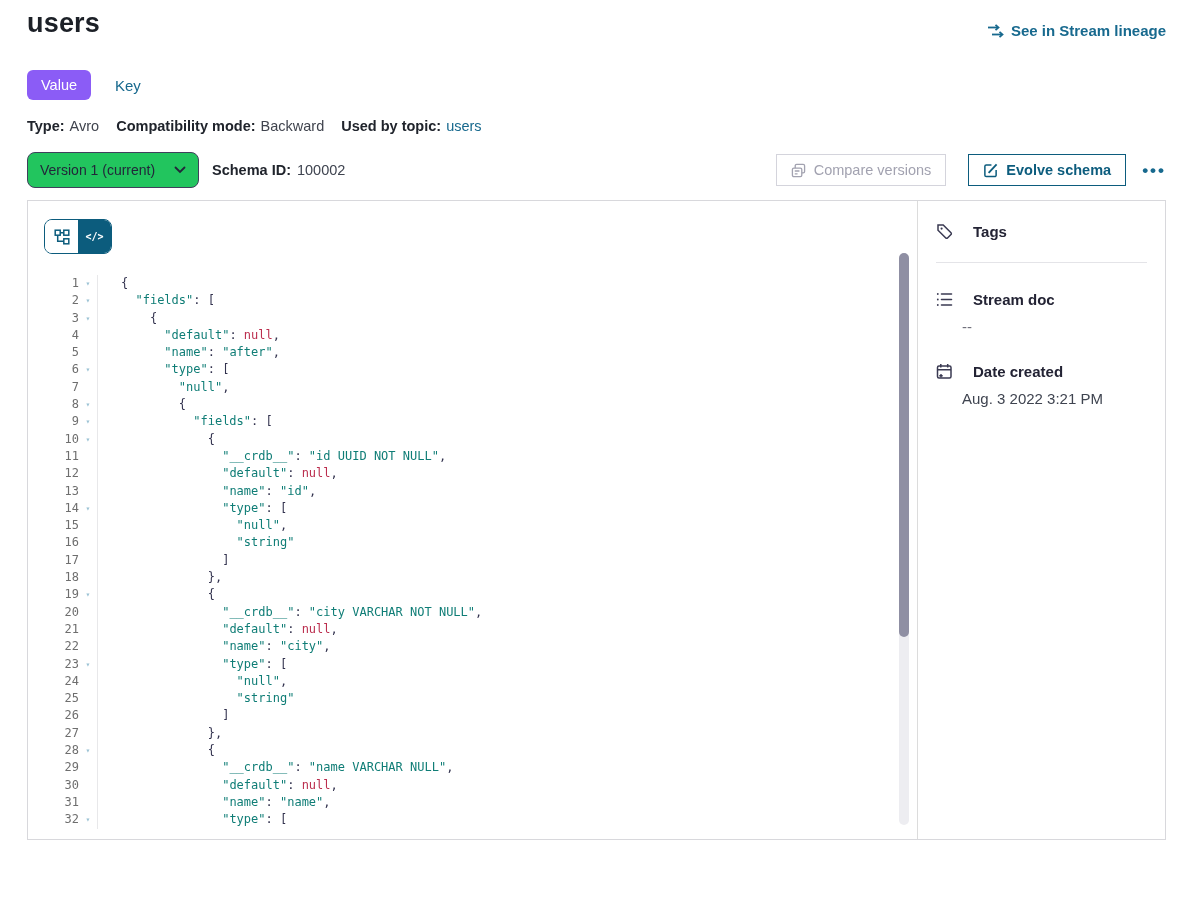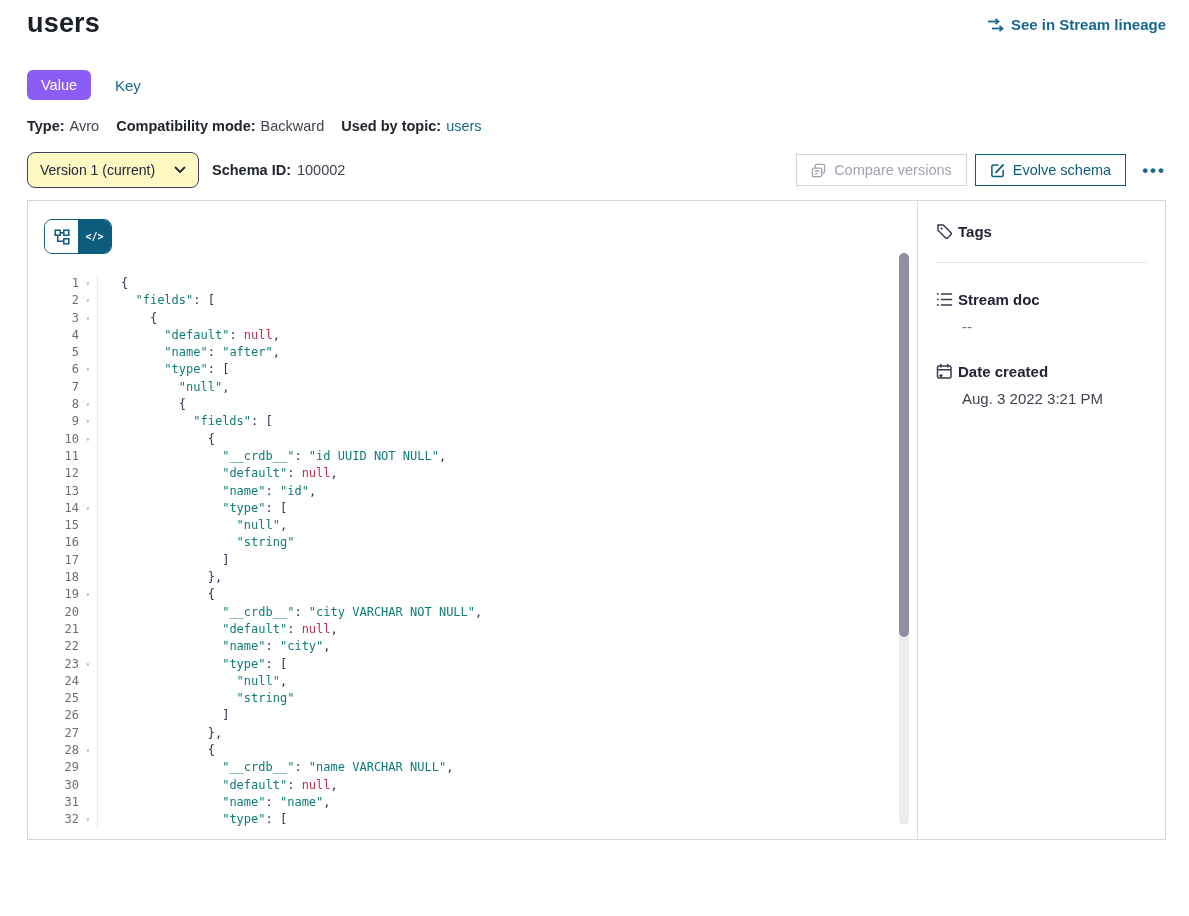--- a/index.html
+++ b/index.html
@@ -3,21 +3,21 @@
 <meta charset="utf-8">
 <style>
   * { margin:0; padding:0; box-sizing:border-box; }
   html,body { width:1189px; height:916px; overflow:hidden; background:#fff;
               font-family:"Liberation Sans", sans-serif; color:#3f4450; }
   .page { padding:0 23px 0 27px; }
 
   
   .hdr { display:flex; justify-content:space-between; align-items:flex-start; padding-top:8px; }
   .title { font-size:27px; font-weight:700; color:#1c2027; letter-spacing:.2px; }
-  .lineage { display:flex; align-items:center; gap:7px; margin-top:8px; color:#17698e;
+  .lineage { display:flex; align-items:center; gap:7px; margin-top:14px; color:#17698e;
              font-size:15px; font-weight:600; cursor:pointer; text-decoration:none; }
 
   
   .tabs { display:flex; gap:29px; margin-top:34px; border-bottom:5px solid #d9ecf4; }
   .tab { font-size:15px; color:#17698e; padding-bottom:13px; margin-bottom:-5px;
          border-bottom:5px solid transparent; cursor:pointer; }
   .tab.active { color:#1f2732; font-weight:500; border-bottom-color:#0e5b7e; }
 
   
   .vk { display:flex; align-items:center; gap:24px; margin-top:31px; }
@@ -29,28 +29,28 @@
   .meta { display:flex; gap:17px; margin-top:18px; font-size:14.5px; }
   .meta .grp { display:flex; gap:5px; }
   .meta b { color:#20242c; font-weight:700; }
   .meta .val { color:#40444e; }
   .meta .link { color:#17698e; cursor:pointer; }
 
   
   .vbar { display:flex; align-items:center; margin-top:18px; }
   .vselect { display:flex; align-items:center; justify-content:space-between; width:172px;
              height:36px; padding:0 12px; border:1px solid #40405c; border-radius:8px;
-             font-size:14px; color:#23263a; cursor:pointer; background:#fef9c3; }
+             font-size:14px; color:#23263a; cursor:pointer; background:#22c55e; }
   .sid { display:flex; gap:6px; margin-left:13px; font-size:14.5px; }
   .sid b { color:#20242c; }
   .vbar .spacer { flex:1; }
   .btn { display:flex; align-items:center; gap:8px; height:32px; padding:0 14px;
          border-radius:0; background:#fff; font-size:14.5px; cursor:pointer; }
   .btn-disabled { border:1px solid #d4d4dc; color:#a2a2b0; }
-  .btn-evolve { border:1px solid #0c5c7d; color:#0c5c7d; font-weight:400; margin-left:8px; }
+  .btn-evolve { border:1px solid #0c5c7d; color:#0c5c7d; font-weight:700; margin-left:22px; }
   .more { color:#17698e; font-size:17px; font-weight:700; letter-spacing:2px; margin-left:16px;
           cursor:pointer; line-height:1; }
 
   
   .card { display:flex; margin-top:12px; border:1px solid #d8d8dc; height:640px; }
   .editor { position:relative; flex:1; padding:18px 0 0 16px; overflow:hidden; }
 
   .seg { display:inline-flex; border:1px solid #0c5c7d; border-radius:8px; overflow:hidden; }
   .seg button { width:33px; height:33px; display:flex; align-items:center; justify-content:center;
                 border:none; cursor:pointer; }
@@ -70,21 +70,21 @@
   .tk-k { color:#0f7d76; }
   .tk-v { color:#0f7d76; }
   .tk-n { color:#bb2e4e; }
 
   .scroll-track { position:absolute; top:52px; right:8px; bottom:14px; width:10px;
                   background:#ededf1; border-radius:6px; }
   .scroll-thumb { width:10px; height:384px; background:#8f8fa3; border-radius:6px; cursor:grab; }
 
   
   .sidebar { width:248px; border-left:1px solid #dcdcdc; padding:22px 18px 0 18px; }
-  .sec-head { display:flex; align-items:center; gap:5px; font-size:15px; font-weight:700;
+  .sec-head { display:flex; align-items:center; gap:20px; font-size:15px; font-weight:700;
               color:#232334; }
   .tags-input { display:block; width:188px; margin:15px 0 0 26px; border:none;
                 border-bottom:1px solid #4a4a64; font-size:15px; padding:2px 0 6px 0;
                 color:#3f4450; outline:none; font-family:"Liberation Sans",sans-serif; }
   .tags-input::placeholder { color:#a0a0aa; }
   .divider { height:1px; background:#e4e4e8; margin-top:22px; }
   .sec { margin-top:28px; }
   .sec-val { margin:10px 0 0 26px; font-size:15px; color:#3f4450; }
   .sec-val.muted { color:#71717c; }
 

